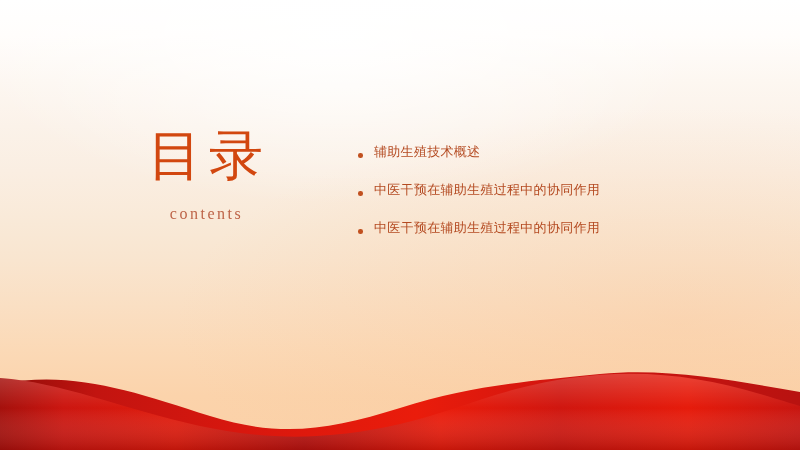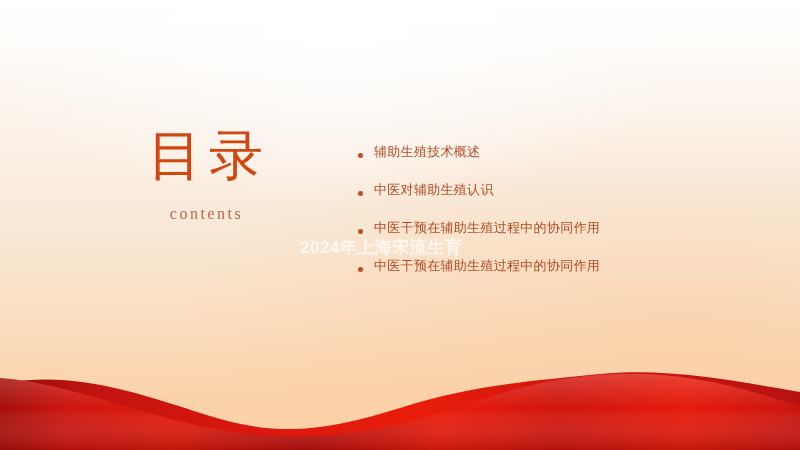--- a/index.html
+++ b/index.html
@@ -127,30 +127,25 @@
 
 <div id="slide">
 
   <div class="bg-sheen"></div>
 
   <div class="title-block">
     <div class="title-main">目录</div>
     <div class="title-sub">contents</div>
   </div>
 
-  <div class="watermark">2024年上海宋流生育</div>
 
   <ul class="toc-list">
     <li class="toc-item">
       <span class="toc-bullet"></span>
       <span>辅助生殖技术概述</span>
-    </li>
-    <li class="toc-item">
-      <span class="toc-bullet"></span>
-      <span>中医对辅助生殖认识</span>
     </li>
     <li class="toc-item">
       <span class="toc-bullet"></span>
       <span>中医干预在辅助生殖过程中的协同作用</span>
     </li>
     <li class="toc-item">
       <span class="toc-bullet"></span>
       <span>中医干预在辅助生殖过程中的协同作用</span>
     </li>
   </ul>

